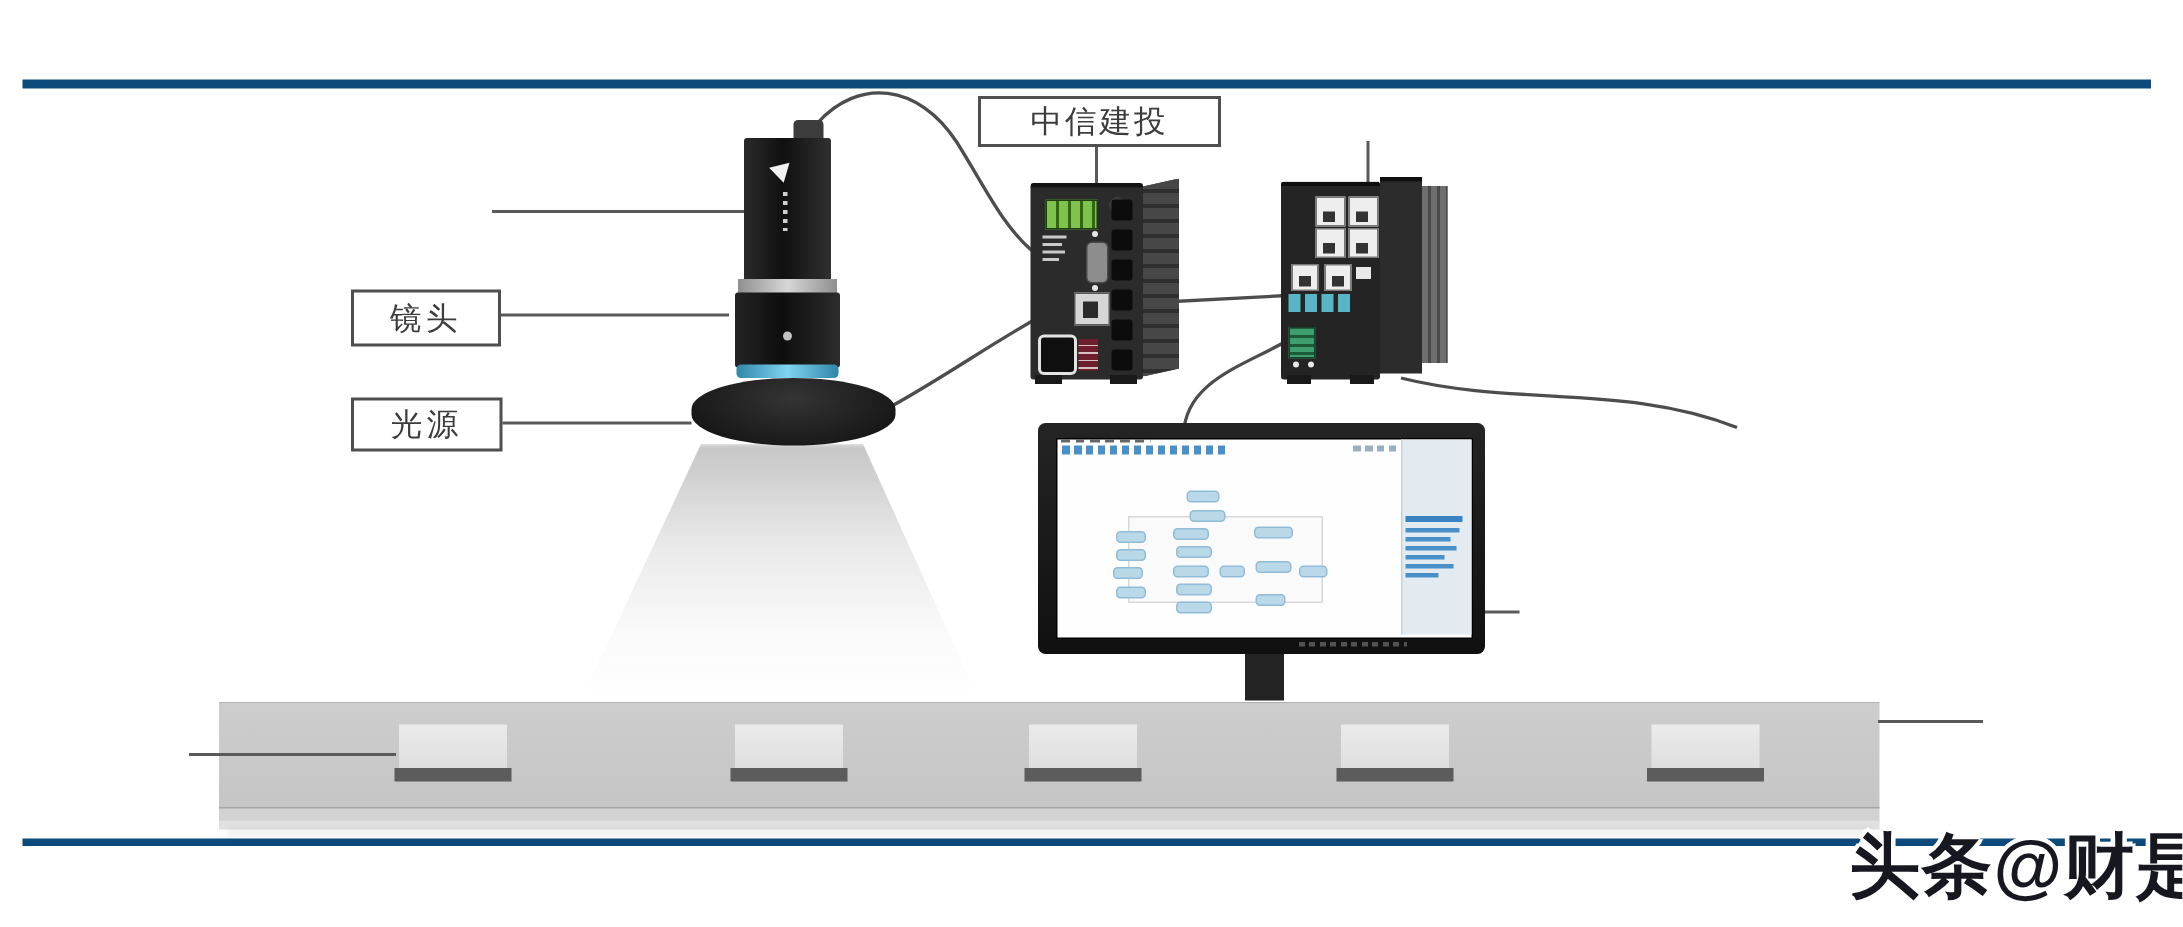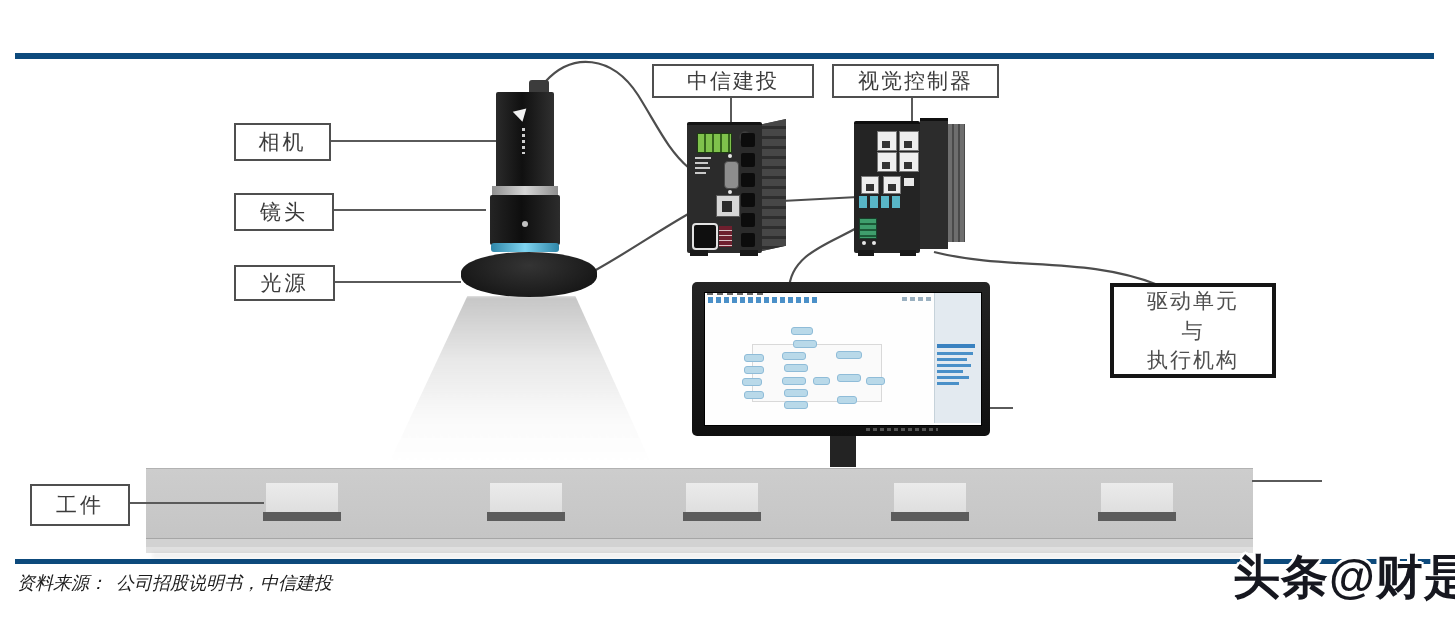--- a/index.html
+++ b/index.html
@@ -253,41 +253,26 @@
   <div class="scr pill" style="left:866px;top:377px;width:17px"></div>
   <div class="scr panel" style="left:934px;top:293px;width:46px;height:130px"></div>
   <div class="scr ptext" style="left:937px;top:344px;width:38px;height:4px;background:#3a82c0"></div>
   <div class="scr ptext" style="left:937px;top:352px;width:36px"></div>
   <div class="scr ptext" style="left:937px;top:358px;width:30px"></div>
   <div class="scr ptext" style="left:937px;top:364px;width:34px"></div>
   <div class="scr ptext" style="left:937px;top:370px;width:26px"></div>
   <div class="scr ptext" style="left:937px;top:376px;width:32px"></div>
   <div class="scr ptext" style="left:937px;top:382px;width:22px"></div>
 
-  <div class="abs label-box" style="left:234px;top:123px;width:93px;height:34px">
-      <span>相机</span>
-    </div>
   <div class="abs label-box" style="left:234px;top:265px;width:97px;height:32px">
       <span>光源</span>
     </div>
   <div class="abs label-box" style="left:234px;top:193px;width:96px;height:34px">
       <span>镜头</span>
     </div>
   <div class="abs label-box" style="left:652px;top:64px;width:158px;height:30px;letter-spacing:2px">
       <span>中信建投</span>
     </div>
-  <div class="abs label-box" style="left:832px;top:64px;width:163px;height:30px;letter-spacing:2px">
-      <span>视觉控制器</span>
-    </div>
-  <div class="abs label-box" style="left:30px;top:484px;width:96px;height:38px">
-      <span>工件</span>
-    </div>
-  <div class="abs drive-box" style="left:1110px;top:283px;width:158px;height:87px">
-    <span>驱动单元</span>
-    <span>与</span>
-    <span>执行机构</span>
-  </div>
 
   <div class="abs rule rule-bottom"></div>
-  <div class="abs source-line">资料来源：  公司招股说明书，中信建投</div>
   <div class="abs watermark">头条@财是</div>
 
 </div>
 
 </body></html>

